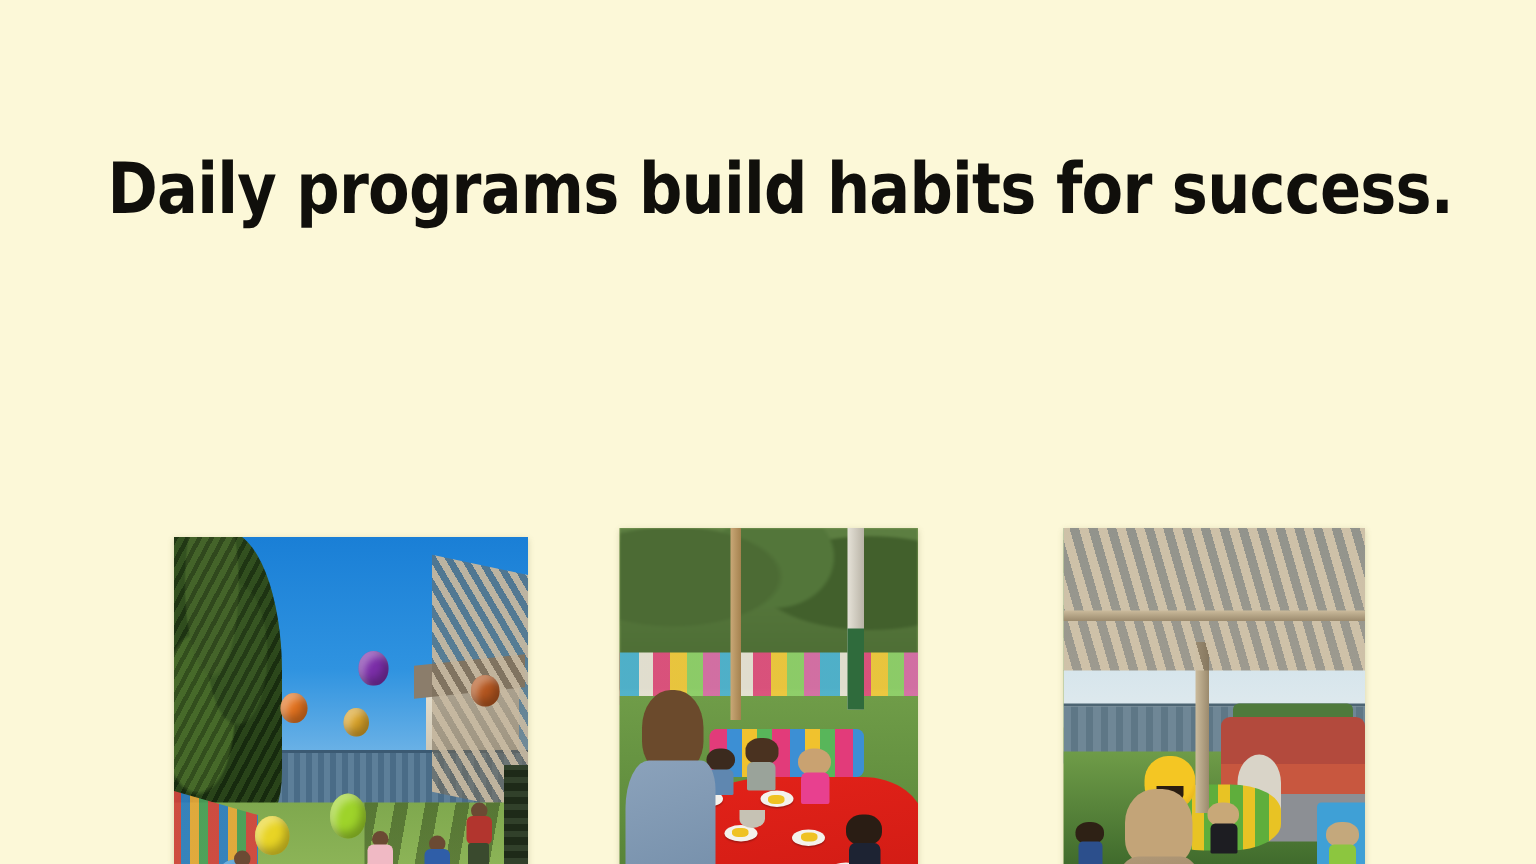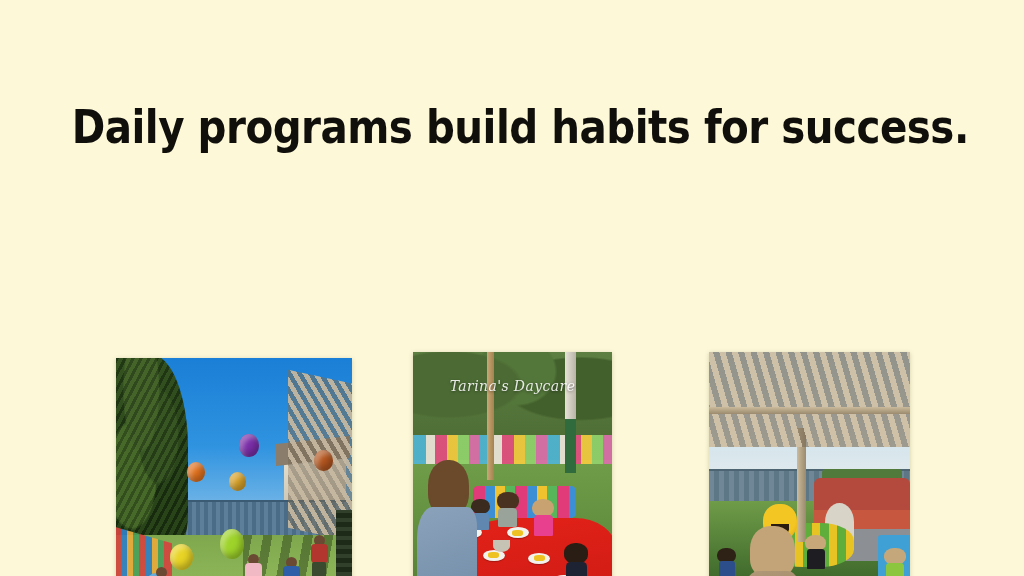--- a/index.html
+++ b/index.html
@@ -363,21 +363,20 @@
           <div class="h"></div>
           <div class="t"></div>
         </div>
 
         <div class="p2-teacher">
           <div class="hair"></div>
           <div class="jacket"></div>
 
         </div>
 
-        <div class="watermark">Tarina's Daycare</div>
       </div>
     </div>
 
     <div class="photo" id="photo-crafttable">
       <div class="scene">
         <div class="p3-sky"></div>
         <div class="p3-fence"></div>
         <div class="p3-turf"></div>
         <div class="p3-playhouse-roof"></div>
         <div class="p3-playhouse"></div>

